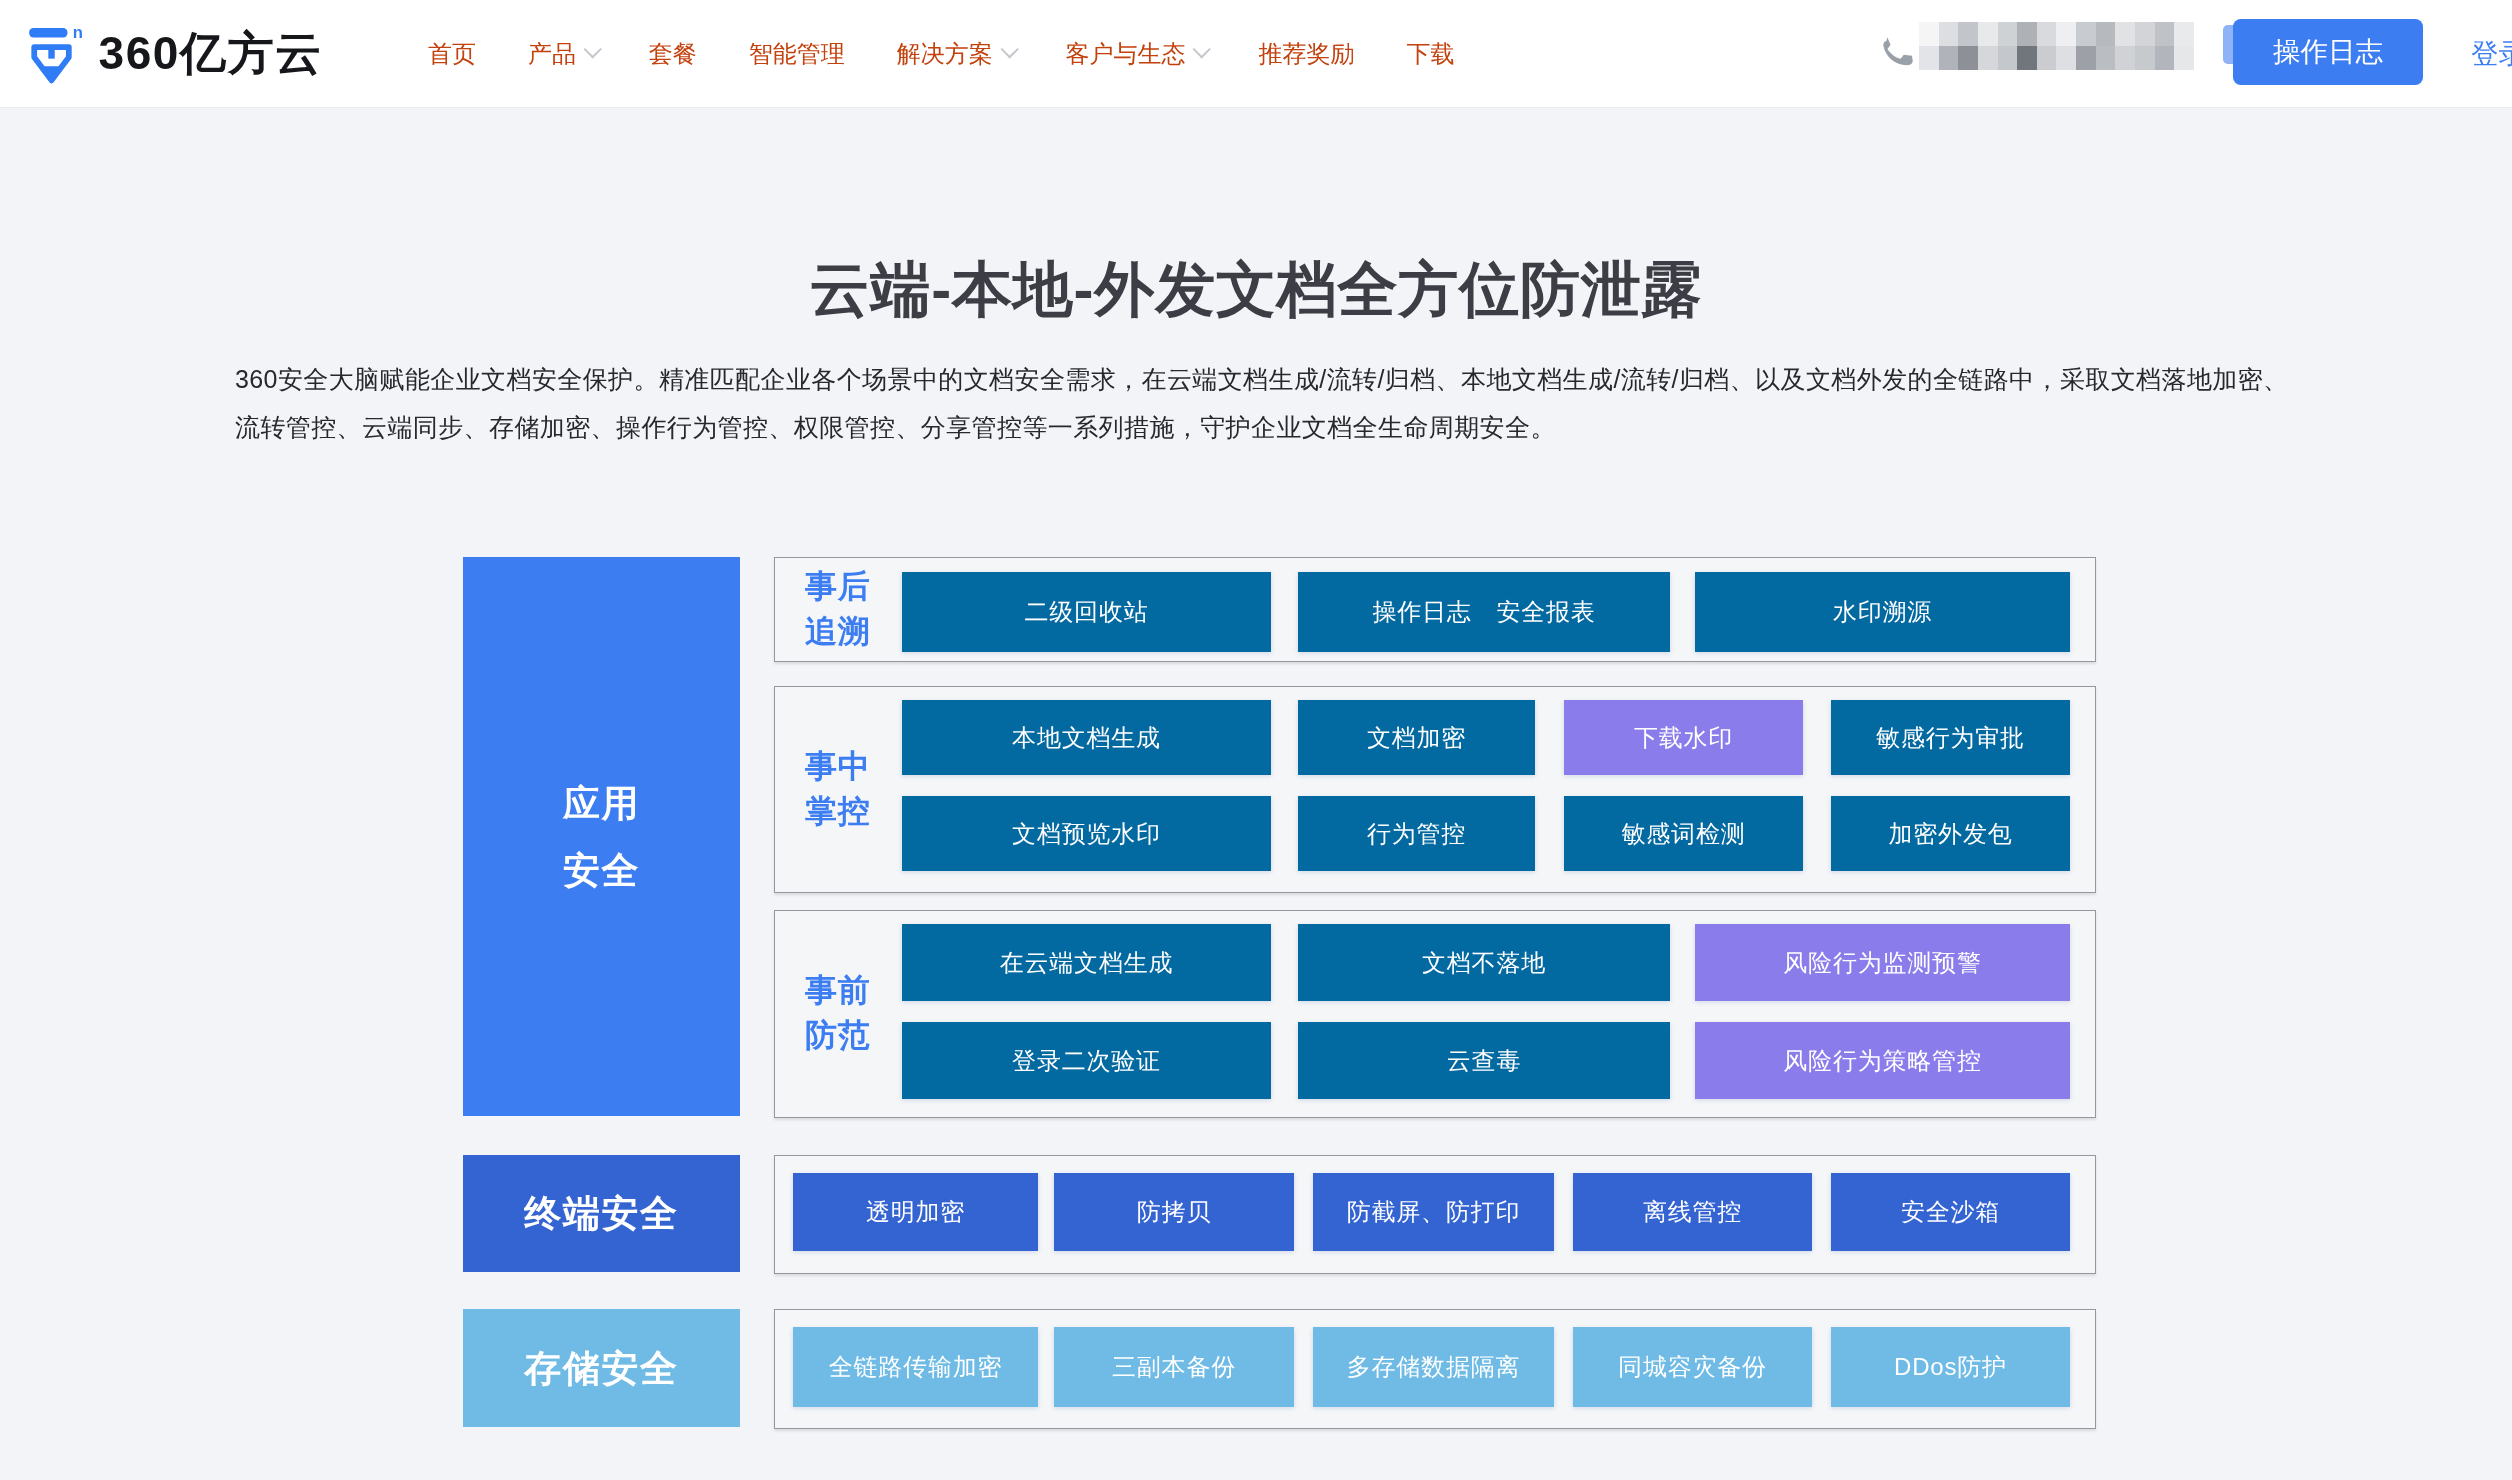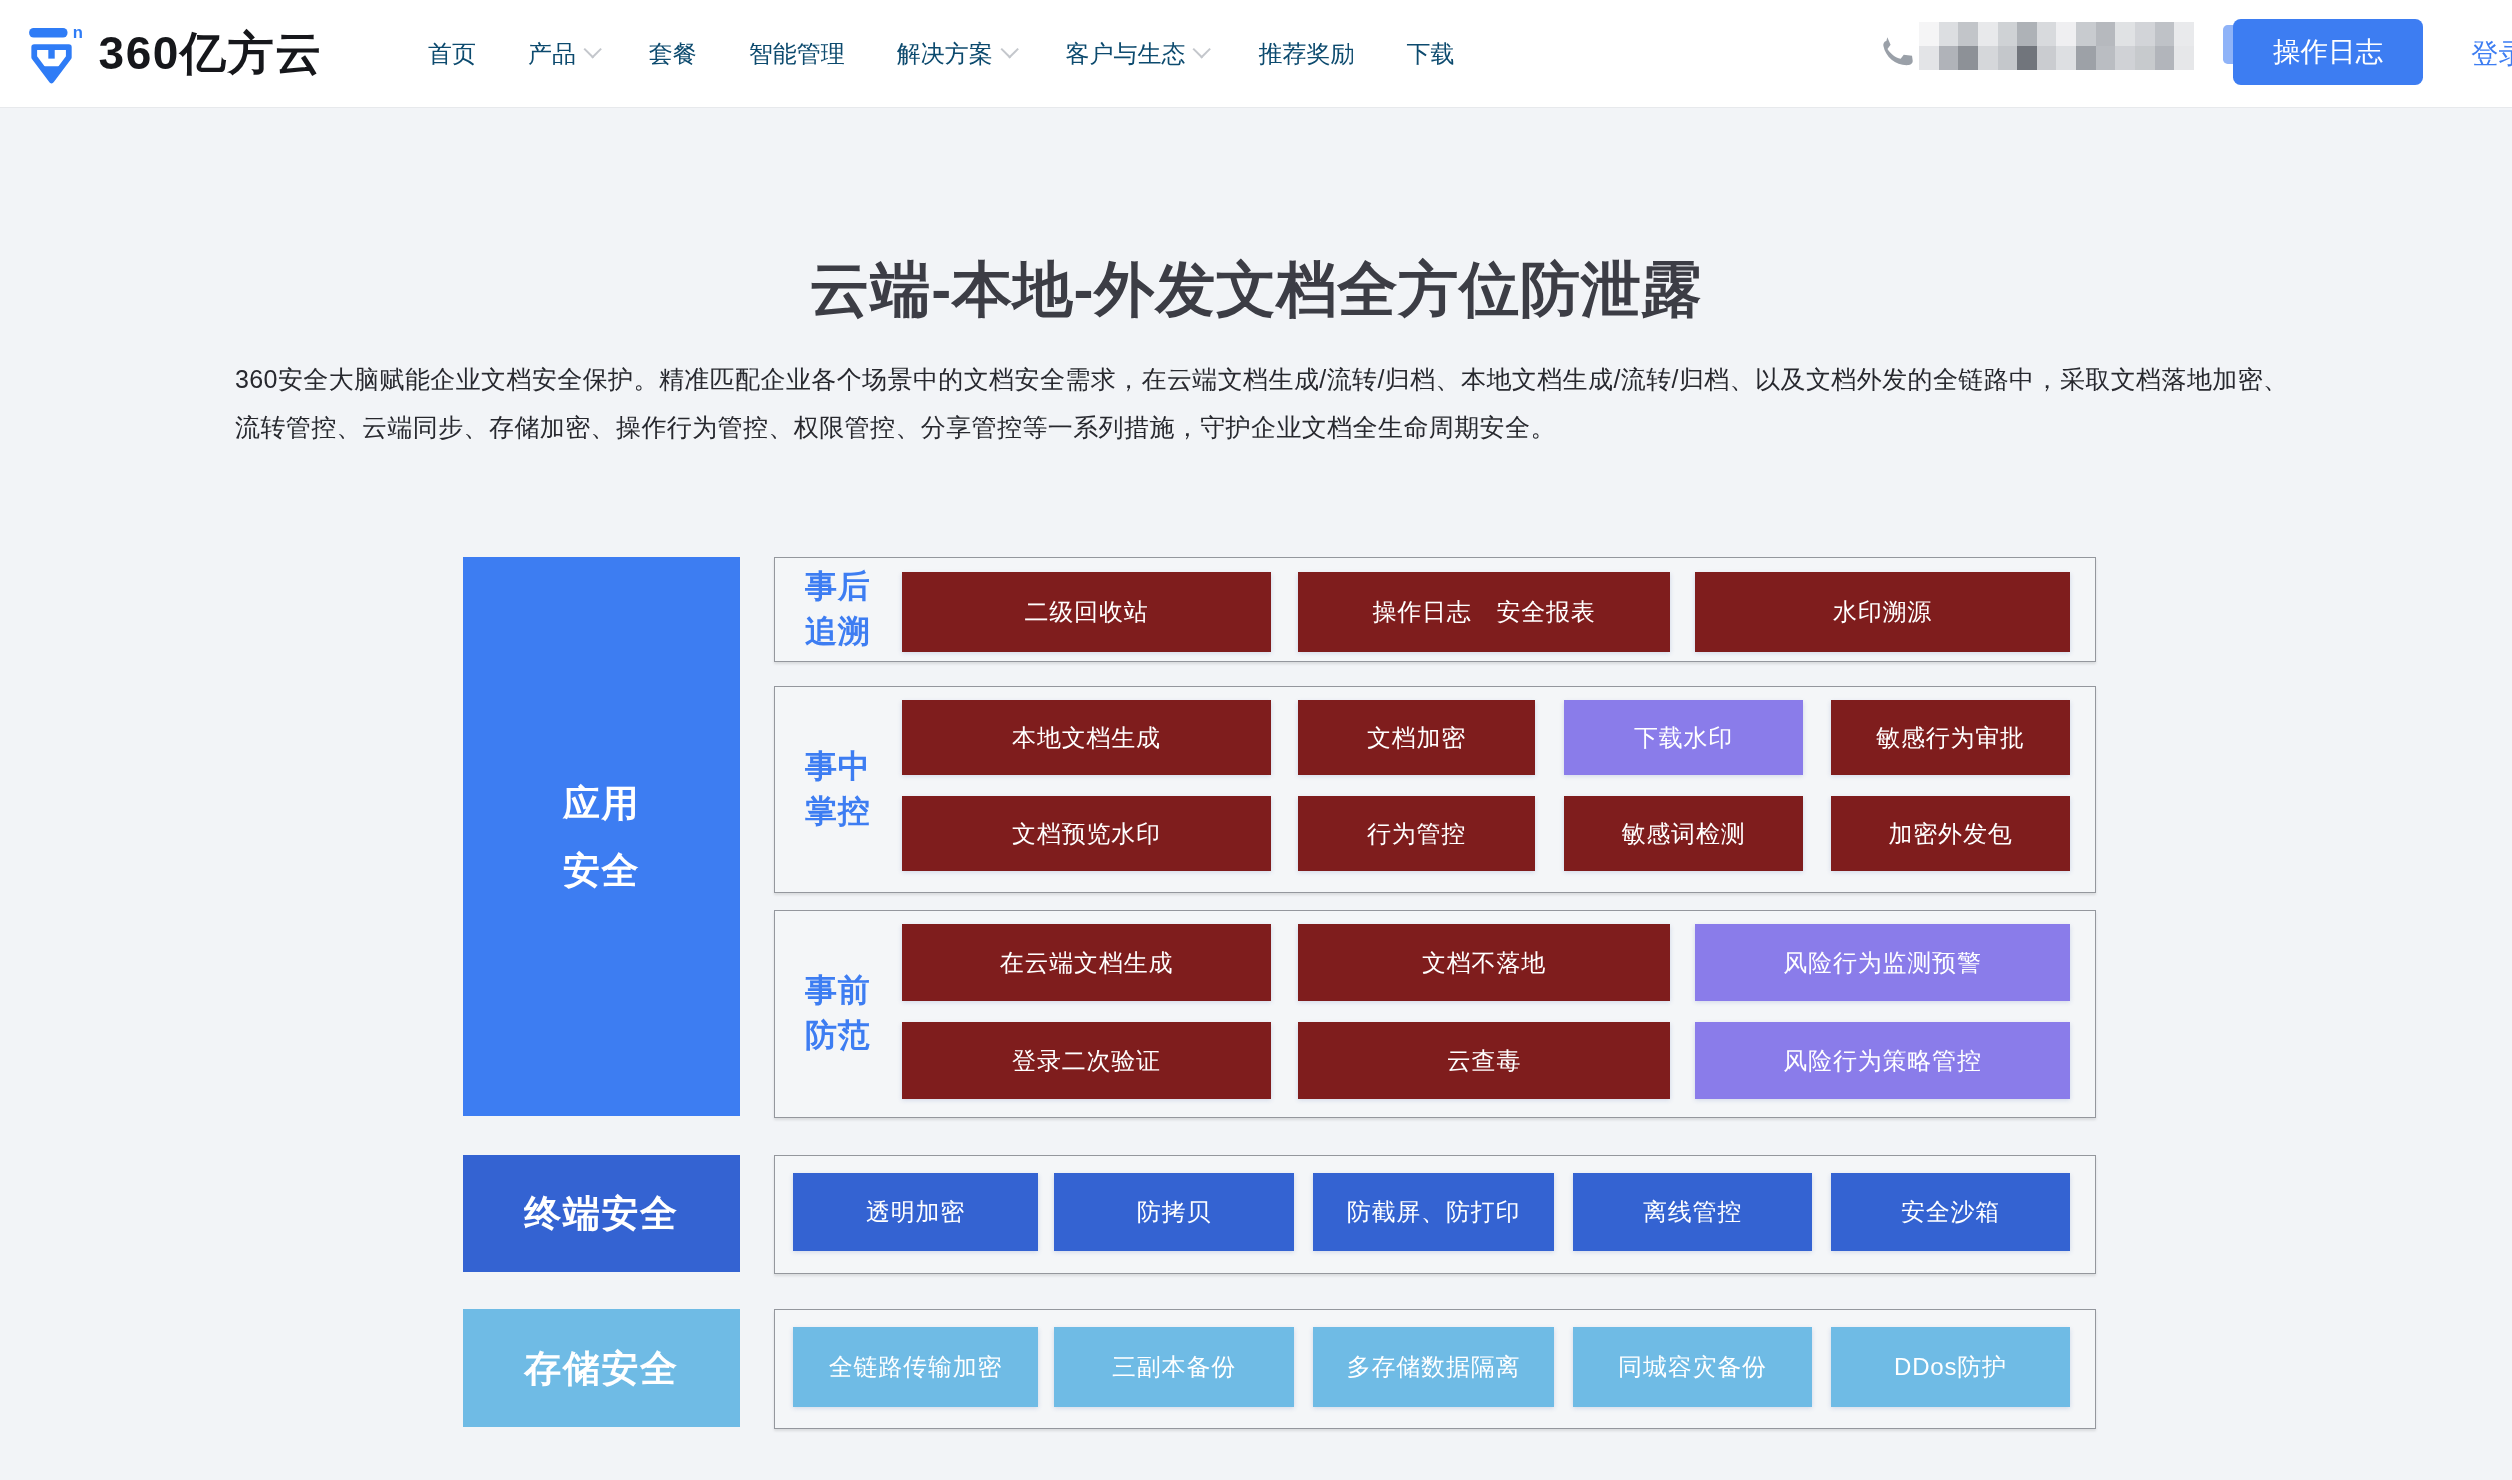--- a/index.html
+++ b/index.html
@@ -4,21 +4,21 @@
 <style>
   html,body{margin:0;padding:0;}
   body{font-family:"Liberation Sans","DejaVu Sans",sans-serif;}
   .page{position:relative;width:2512px;height:1481px;background:#F2F4F7;overflow:hidden;}
 
   
   .header{position:absolute;left:0;top:0;width:2512px;height:107px;background:#FFFFFF;border-bottom:1.6px solid #E7E9EC;z-index:5;}
   .logo{position:absolute;left:23.5px;top:0;height:107px;display:flex;align-items:center;gap:11px;cursor:pointer;}
   .logo-text{font-size:46px;font-weight:800;letter-spacing:1.6px;color:#16171B;}
   .nav{position:absolute;left:428px;top:0;height:107px;display:flex;align-items:center;gap:52px;}
-  .nav-item{display:flex;align-items:center;gap:7.8px;font-size:24px;color:#0c4a6e;cursor:pointer;white-space:nowrap;}
+  .nav-item{display:flex;align-items:center;gap:7.8px;font-size:24px;color:#c2410c;cursor:pointer;white-space:nowrap;}
   .chev{width:11px;height:11px;border-right:2.4px solid #C4C7CC;border-bottom:2.4px solid #C4C7CC;transform:rotate(45deg) translateY(-3.1px);margin-top:-4.7px;}
   .phone-icon{position:absolute;left:1881px;top:35px;width:35px;height:38px;}
   .mosaic{position:absolute;left:1919px;top:22px;width:275px;height:49px;overflow:hidden;}
   .mosaic .mrow{height:24px;display:flex;}
   .mosaic .mrow i{flex:1;}
   .mrow.r1 i:nth-child(1){background:#f5f5f6}.mrow.r1 i:nth-child(2){background:#dcdee1}
   .mrow.r1 i:nth-child(3){background:#c2c5c9}.mrow.r1 i:nth-child(4){background:#e8e9eb}
   .mrow.r1 i:nth-child(5){background:#cfd2d5}.mrow.r1 i:nth-child(6){background:#aeb2b7}
   .mrow.r1 i:nth-child(7){background:#d8dadd}.mrow.r1 i:nth-child(8){background:#efeff1}
   .mrow.r1 i:nth-child(9){background:#c8cbcf}.mrow.r1 i:nth-child(10){background:#b6b9be}
@@ -54,21 +54,21 @@
     background:rgba(255,255,255,.18);box-shadow:0 1.6px 2.4px rgba(0,0,0,.10);}
   .gb1{top:557px;height:103px;} .gb2{top:686px;height:205px;} .gb3{top:910px;height:206px;}
   .gb4{top:1155px;height:117px;} .gb5{top:1309px;height:118px;}
 
   .group-label{position:absolute;left:805px;width:104px;color:#3D7DF2;font-weight:700;
     font-size:32px;line-height:45px;letter-spacing:0.8px;display:flex;flex-direction:column;justify-content:center;}
   .gl1{top:557px;height:103px;} .gl2{top:686px;height:205px;} .gl3{top:910px;height:206px;}
 
   .tile{position:absolute;display:flex;align-items:center;justify-content:center;color:#FFFFFF;
     font-size:24px;letter-spacing:0.8px;box-shadow:0 2.4px 4.7px rgba(40,70,160,.18);white-space:pre;}
-  .tile.blue{background:#7f1d1d;text-align:right;}
+  .tile.blue{background:#0369a1;text-align:right;}
   .tile.purple{background:#8A7CEA;}
   .tile.dark{background:#3463D2;}
   .tile.light{background:#6FBBE5;}
 </style>
 </head>
 <body>
 
 <div class="page">
 
   <div class="header">

